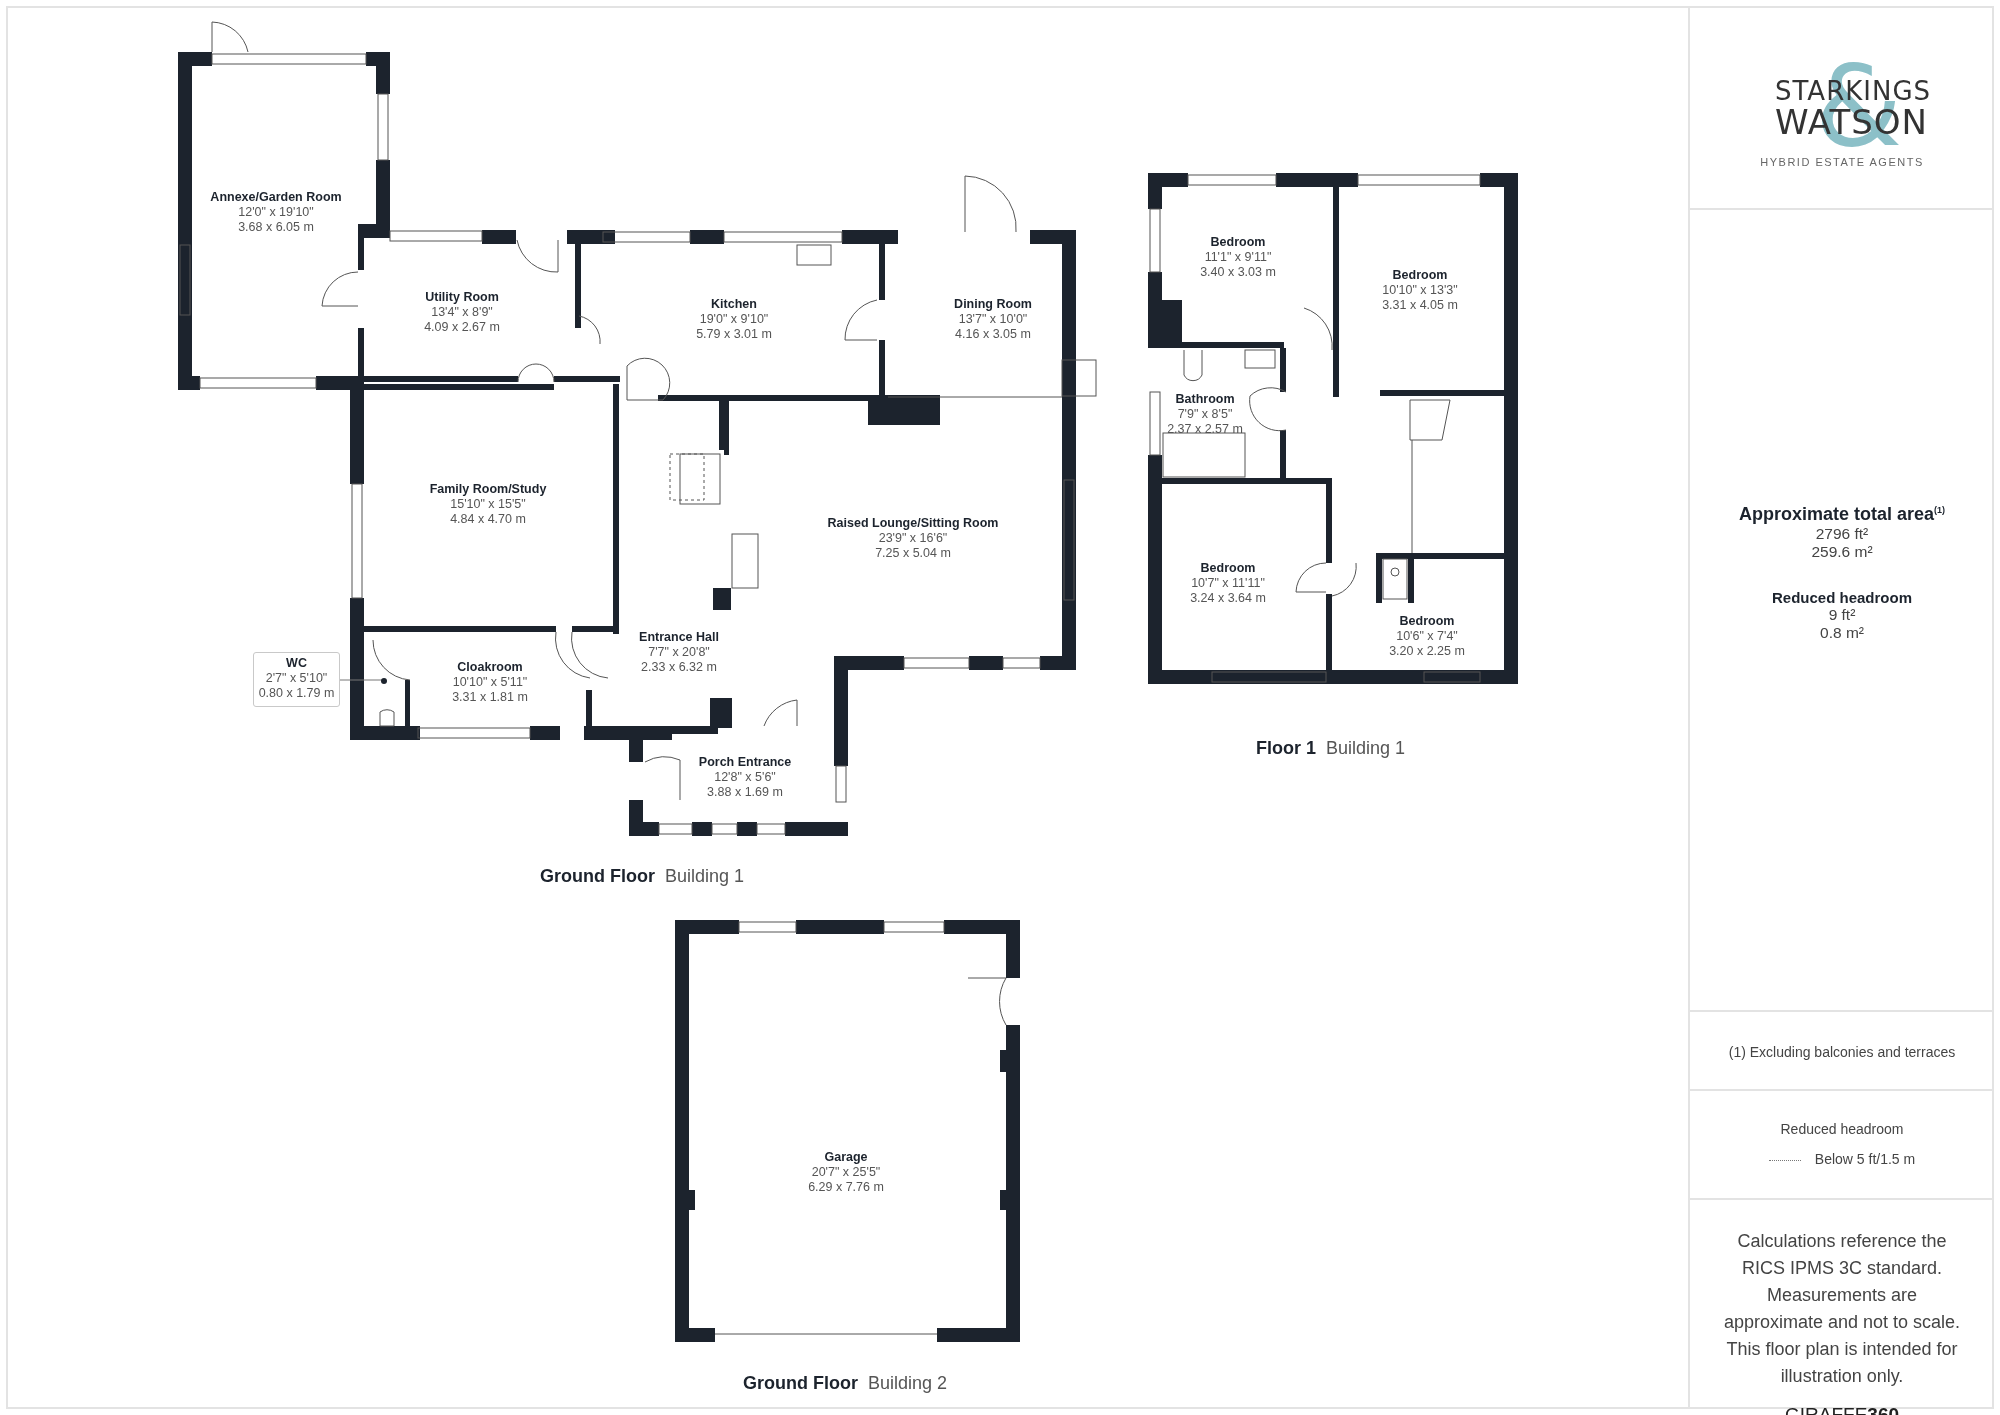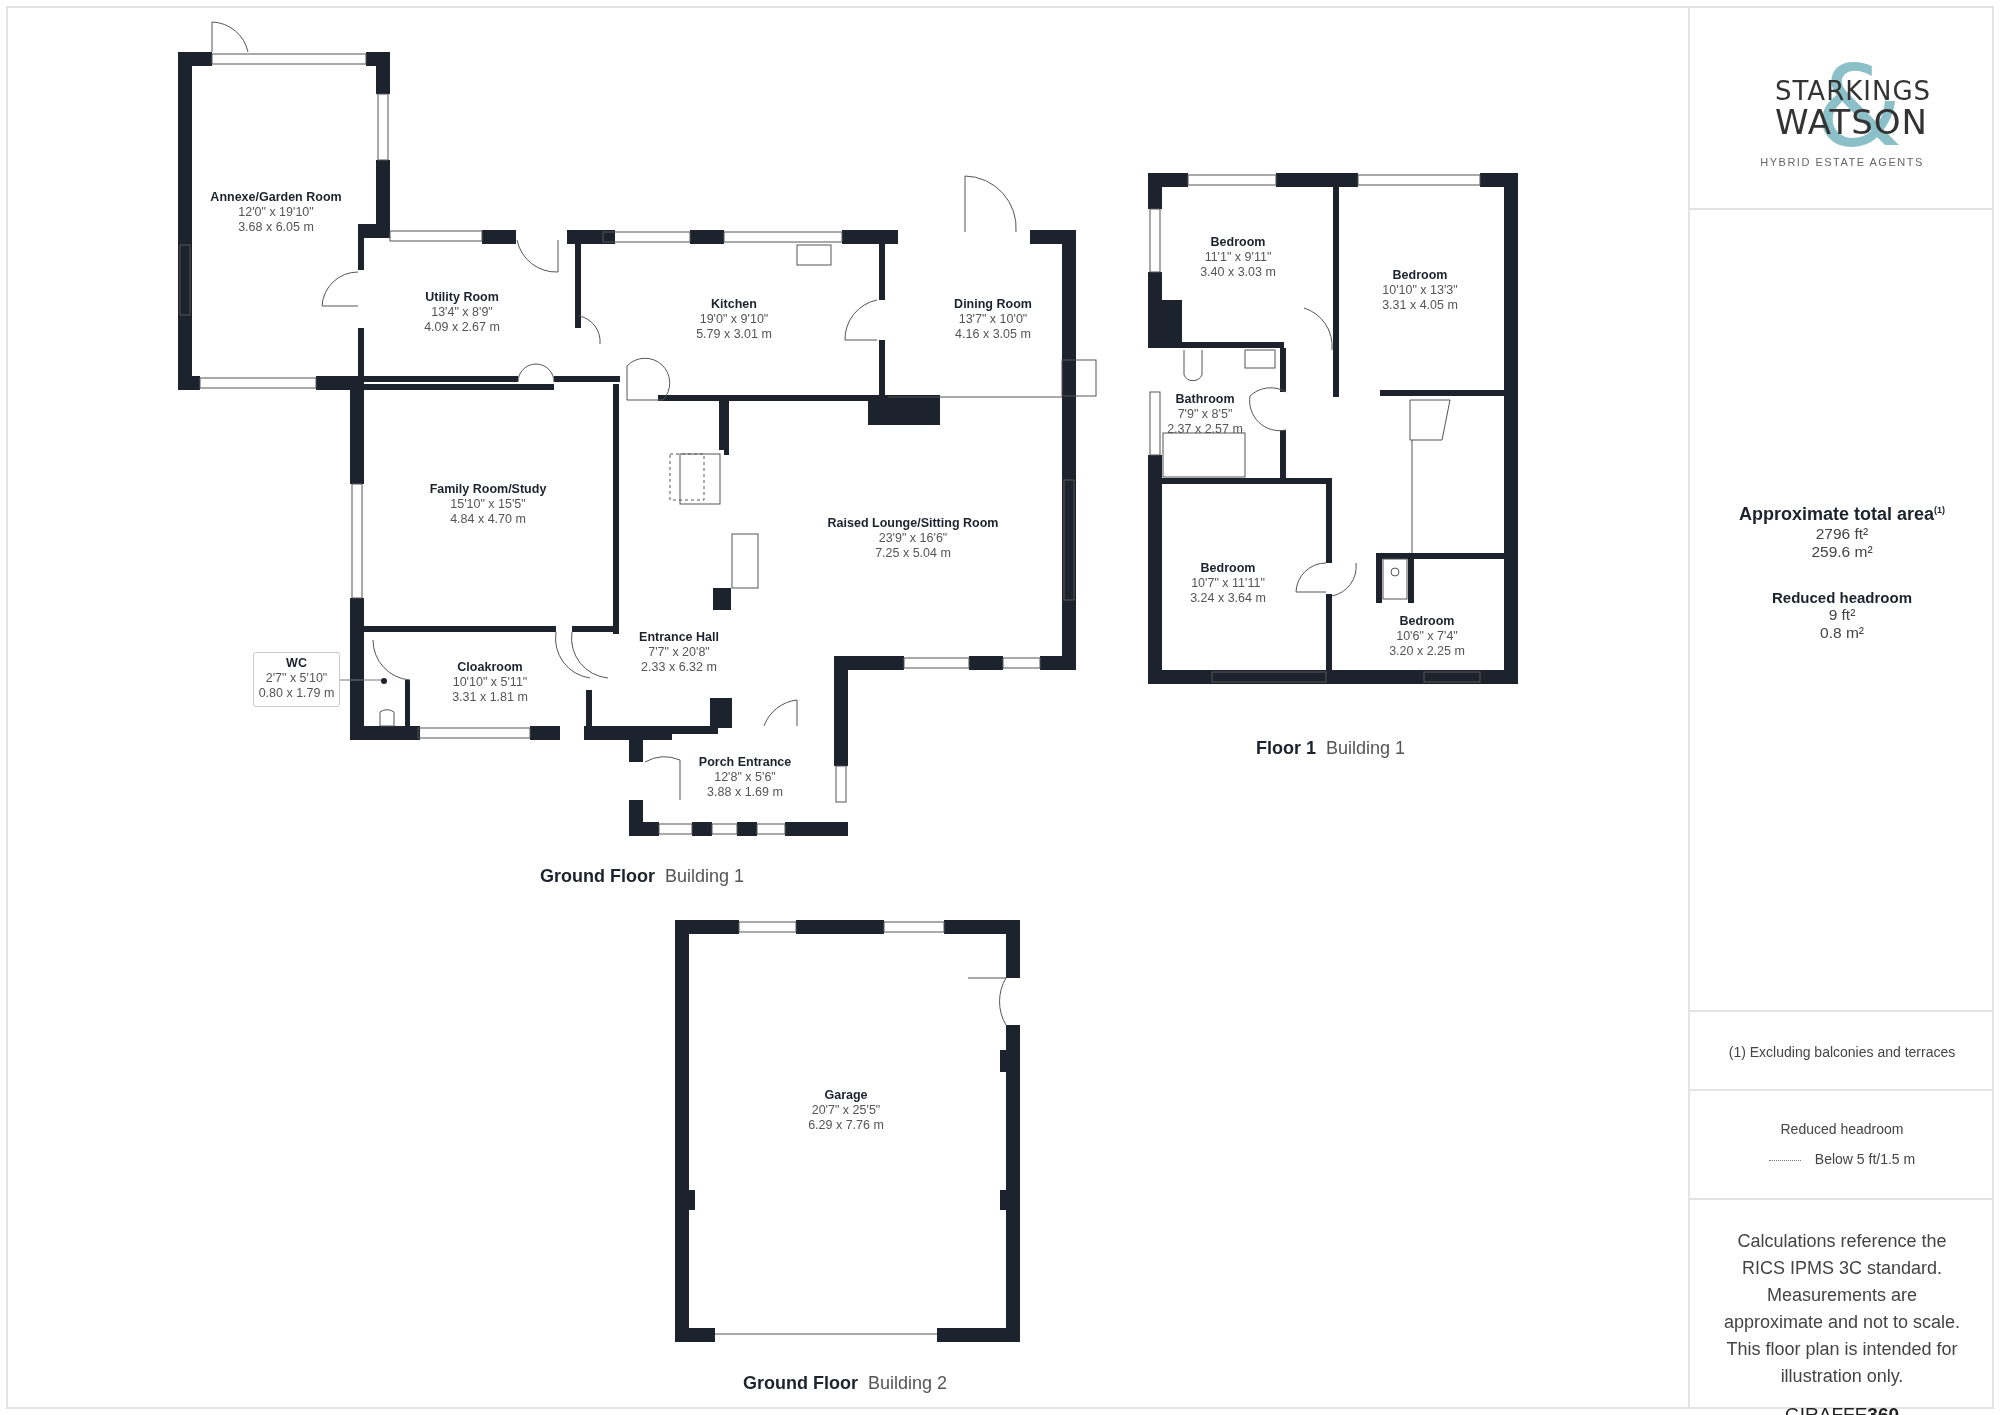--- a/index.html
+++ b/index.html
@@ -266,21 +266,21 @@
 <div class="room-label" style="left:1228px;top:561px;">
   <span class="room-name">Bedroom</span>
   <span class="room-dim">10'7" x 11'11"</span>
   <span class="room-dim">3.24 x 3.64 m</span>
 </div>
 <div class="room-label" style="left:1427px;top:614px;">
   <span class="room-name">Bedroom</span>
   <span class="room-dim">10'6" x 7'4"</span>
   <span class="room-dim">3.20 x 2.25 m</span>
 </div>
-<div class="room-label" style="left:846px;top:1088px;">
+<div class="room-label" style="left:846px;top:1150px;">
   <span class="room-name">Garage</span>
   <span class="room-dim">20'7" x 25'5"</span>
   <span class="room-dim">6.29 x 7.76 m</span>
 </div>
 
 <div class="floor-caption" style="left:540px;top:866px;">
   <span class="fc-floor">Ground Floor</span><span class="fc-bld">Building 1</span>
 </div>
 <div class="floor-caption" style="left:1256px;top:738px;">
   <span class="fc-floor">Floor 1</span><span class="fc-bld">Building 1</span>

